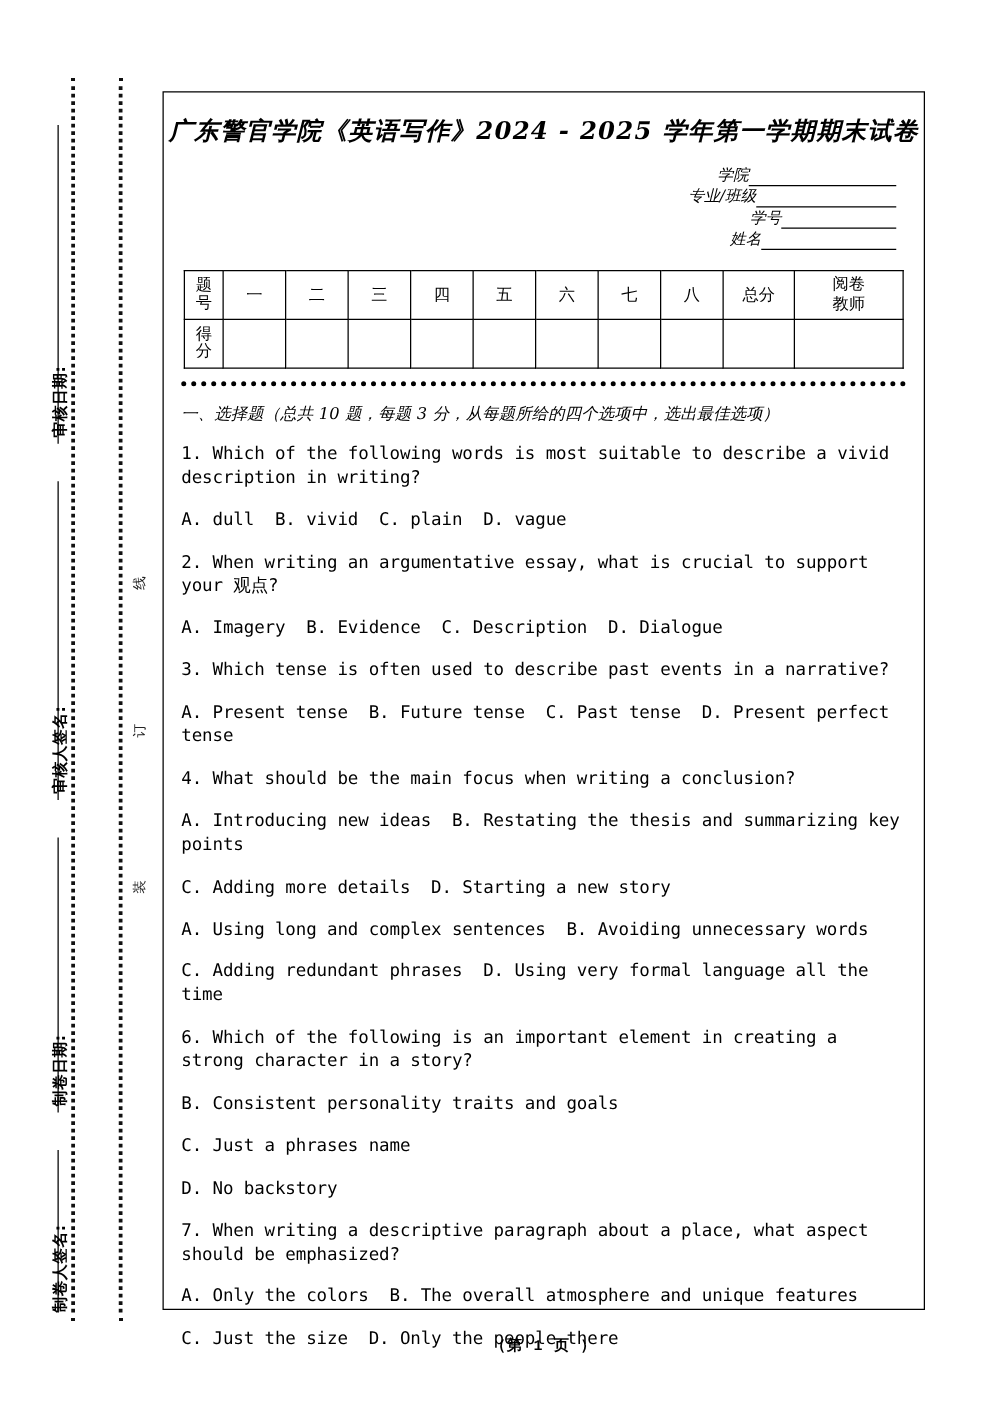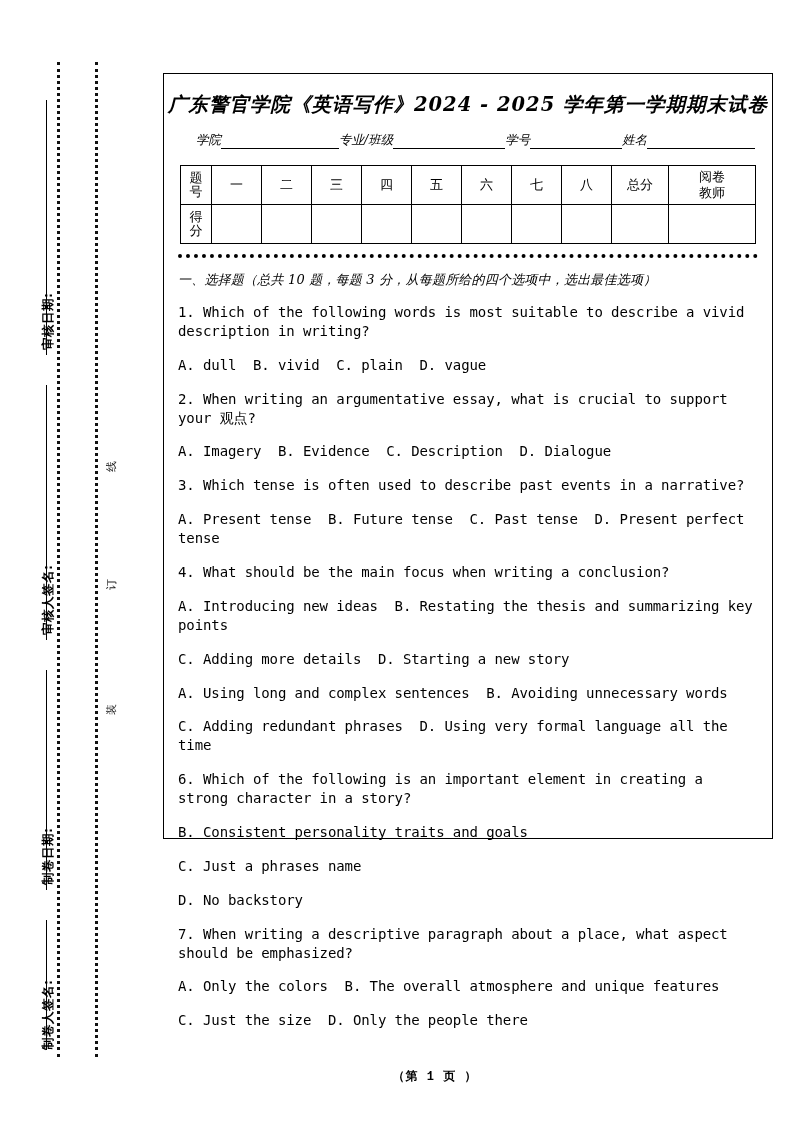--- a/index.html
+++ b/index.html
@@ -54,25 +54,24 @@
     font-weight: normal;
     color: #222;
   }
 
   
   #content-frame {
     position: absolute;
     left: 130px;
     top: 73px;
     width: 610px;
-    height: 766px;
+    height: 975px;
     border: 1.2px solid #000;
     box-sizing: border-box;
     padding: 0;
-    margin-left: 33px;
   }
 
   #paper-title {
     text-align: center;
     font-family: "DejaVu Serif", serif;
     font-weight: bold;
     font-size: 19.5px;
     letter-spacing: 1px;
     color: #000;
     margin-top: 17px;
@@ -80,20 +79,21 @@
   }
 
   #id-fields {
     margin-top: 14px;
     padding: 0 22px 0 32px;
     display: flex;
     align-items: flex-end;
     font-family: "DejaVu Serif", serif;
     font-size: 12.5px;
     color: #000;
+    flex-direction: column;
   }
   .id-field {
     display: flex;
     align-items: flex-end;
     white-space: nowrap;
   }
   .id-label { font-weight: normal; font-style: italic; }
   .id-blank {
     border-bottom: 1.1px solid #000;
     height: 13px;

